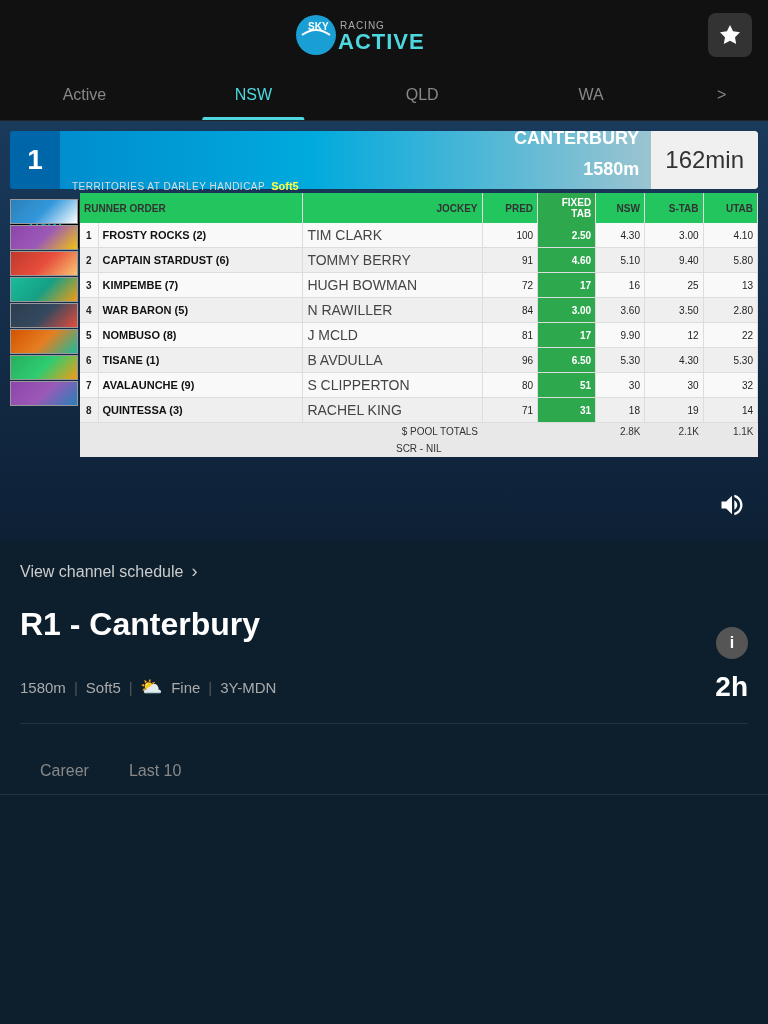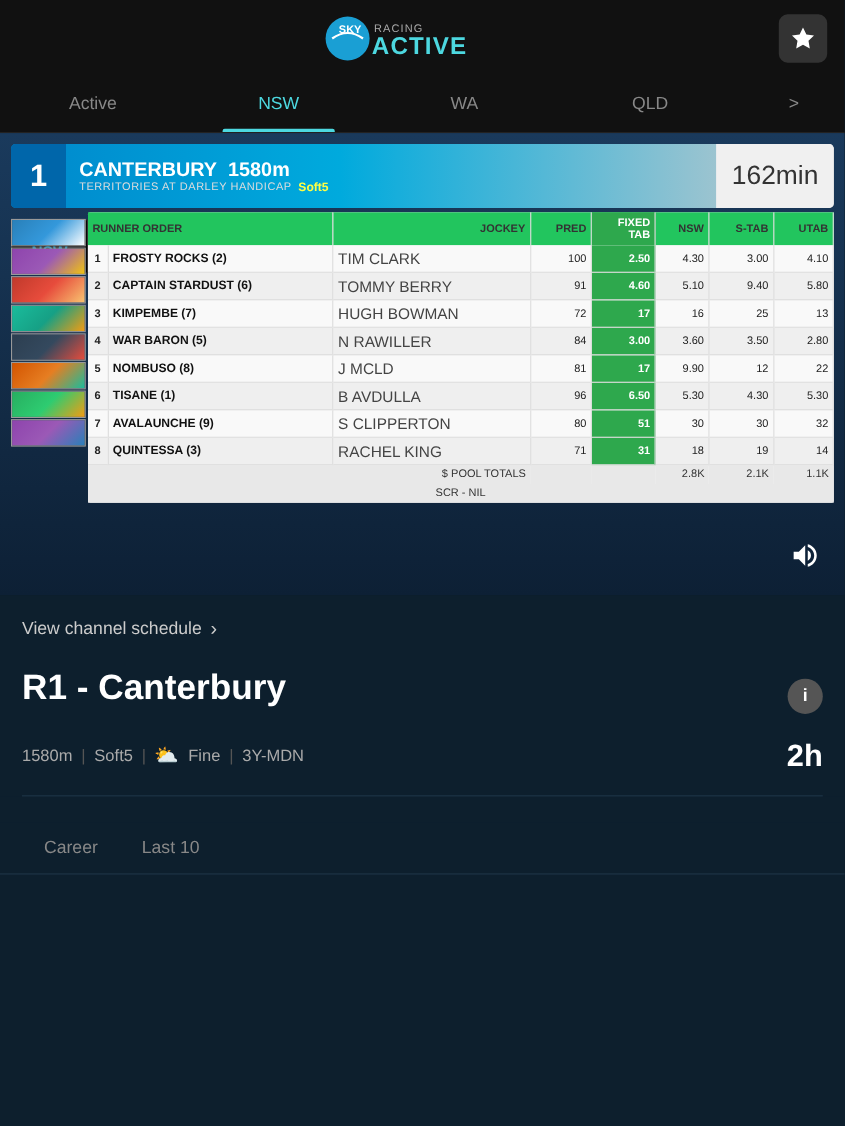--- a/index.html
+++ b/index.html
@@ -443,36 +443,36 @@
   <div class="header-star">
     <svg viewBox="0 0 24 24" fill="white">
       <path d="M12 2l3.09 6.26L22 9.27l-5 4.87 1.18 6.88L12 17.77l-6.18 3.25L7 14.14 2 9.27l6.91-1.01L12 2z"></path>
     </svg>
   </div>
 </div>
 
 <div class="nav-tabs">
   <div class="nav-tab">Active</div>
   <div class="nav-tab active">NSW</div>
+  <div class="nav-tab">QLD</div>
   <div class="nav-tab">WA</div>
-  <div class="nav-tab">QLD</div>
   <div class="nav-tab-more">&gt;</div>
 </div>
 
 <div class="video-container">
   <div class="video-bg">
     
   </div>
 
   <div class="race-overlay">
 
     <div class="race-banner">
       <div class="race-number-box">1</div>
       <div class="race-info">
-        <div style="display:flex; align-items:center; gap:10px;">
+        <div style="display:flex; align-items:flex-end; gap:10px;flex-direction:column;">
           <span style="font-size:18px; font-weight:800; color:white;">CANTERBURY</span>
           <span style="font-size:18px; font-weight:800; color:white;">1580m</span>
         </div>
         <div style="display:flex; align-items:center; gap:6px;">
           <span style="font-size:10px; color:#ddd; letter-spacing:0.5px;">TERRITORIES AT DARLEY HANDICAP</span>
           <span style="font-size:11px; color:#ffff44; font-weight:600;">Soft5</span>
         </div>
       </div>
       <div class="race-timer">
         <span class="race-timer-text">162min</span>
@@ -616,21 +616,21 @@
   </div>
 </div>
 
 <div class="content-area">
 
   <div class="view-schedule">
     <span>View channel schedule</span>
     <span class="chevron">›</span>
   </div>
 
-  <div style="display:flex; align-items:center; justify-content:space-between; margin-bottom: 12px;">
+  <div style="display:flex; align-items:flex-end; justify-content:space-between; margin-bottom: 12px;">
     <h1 class="race-title">R1 - Canterbury</h1>
     <div class="info-btn">i</div>
   </div>
 
   <div class="race-details-row">
     <div class="race-details-left">
       <span>1580m</span>
       <span class="separator">|</span>
       <span>Soft5</span>
       <span class="separator">|</span>

